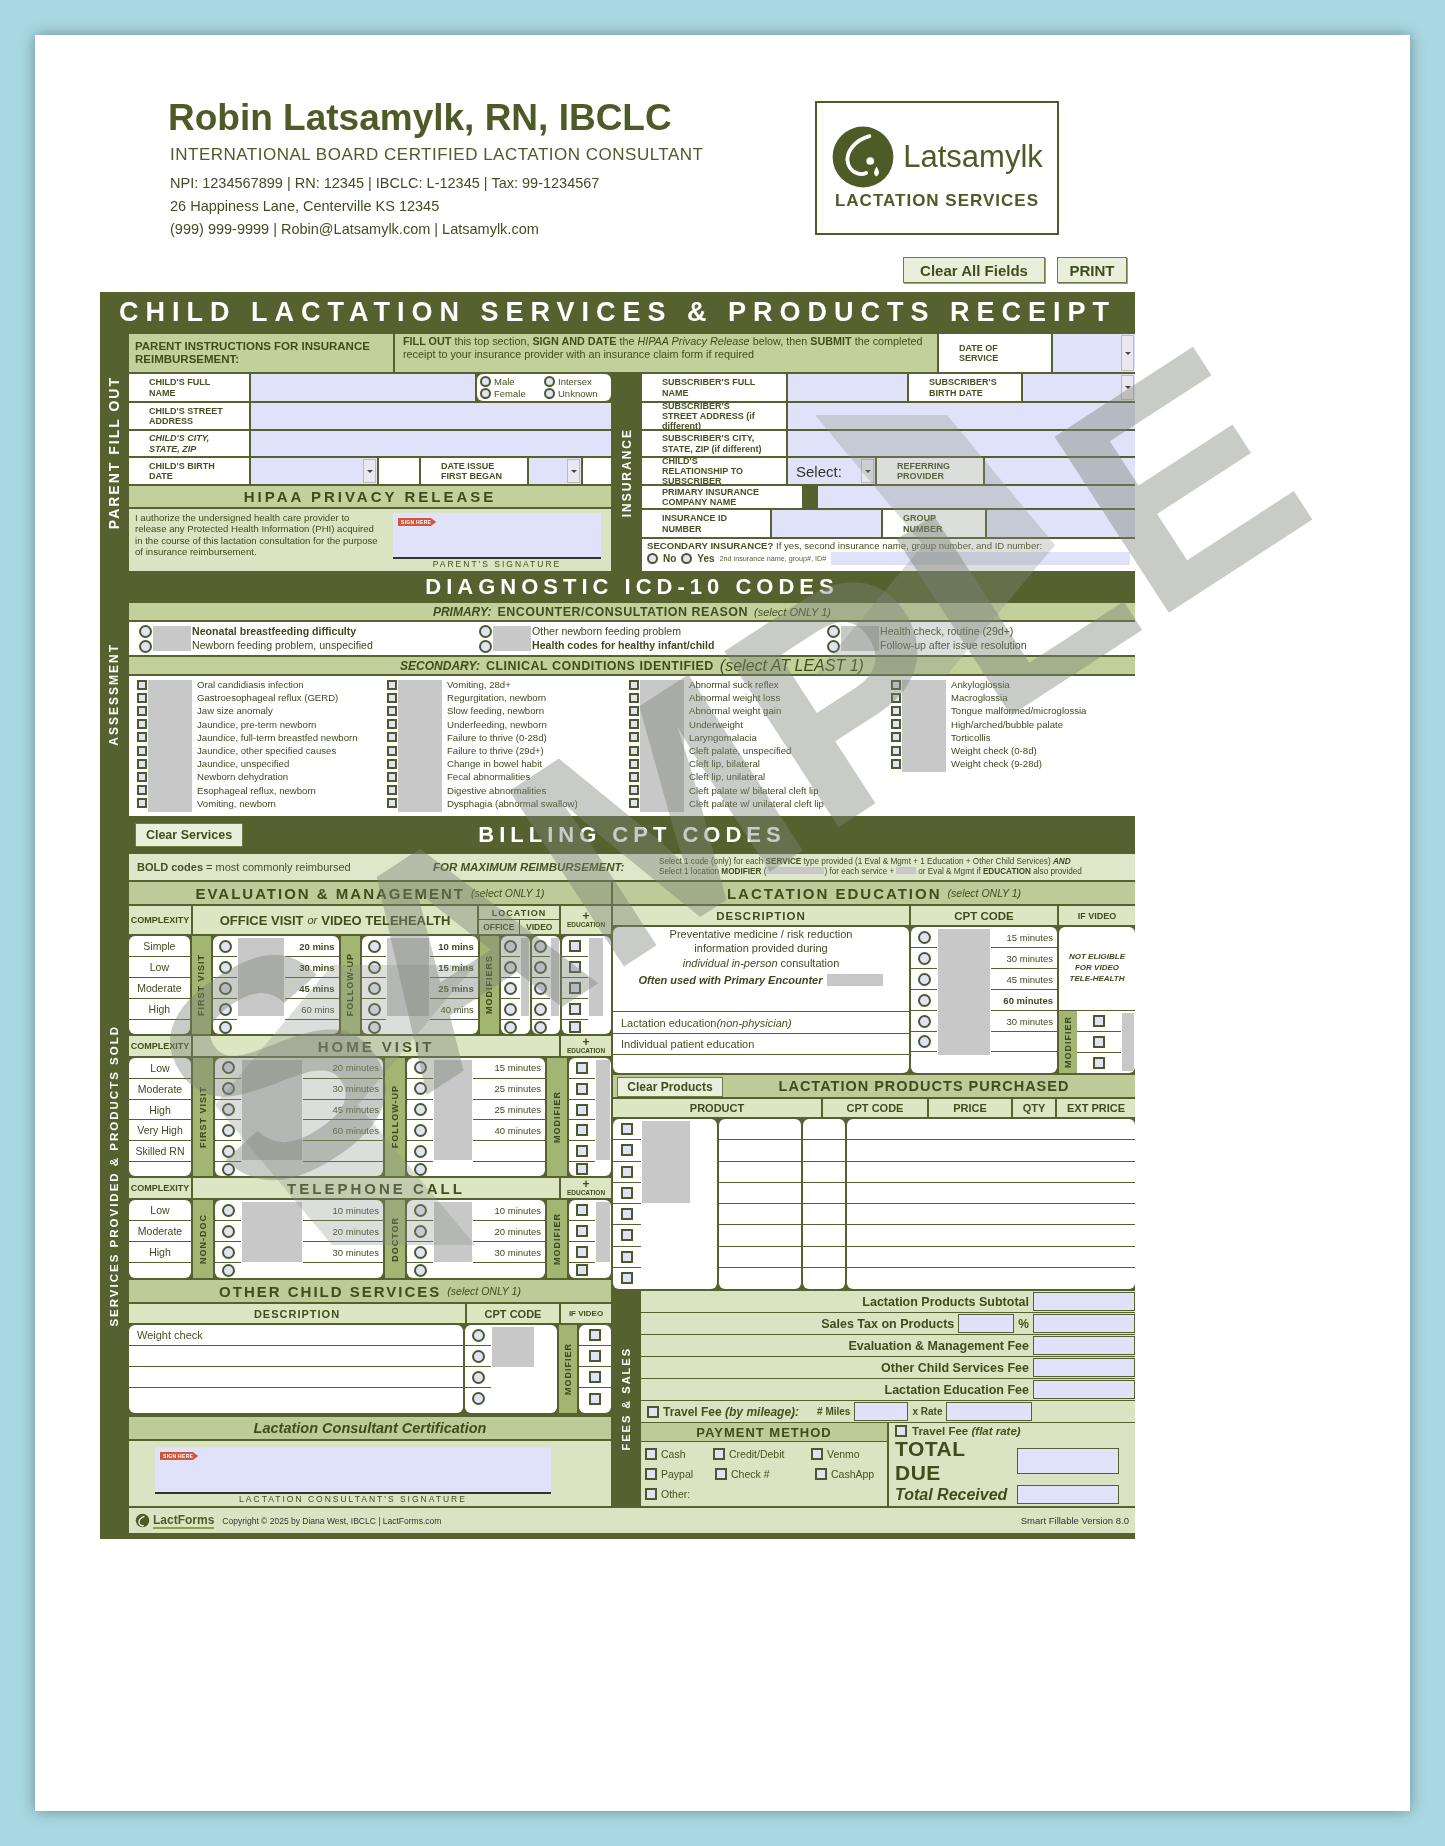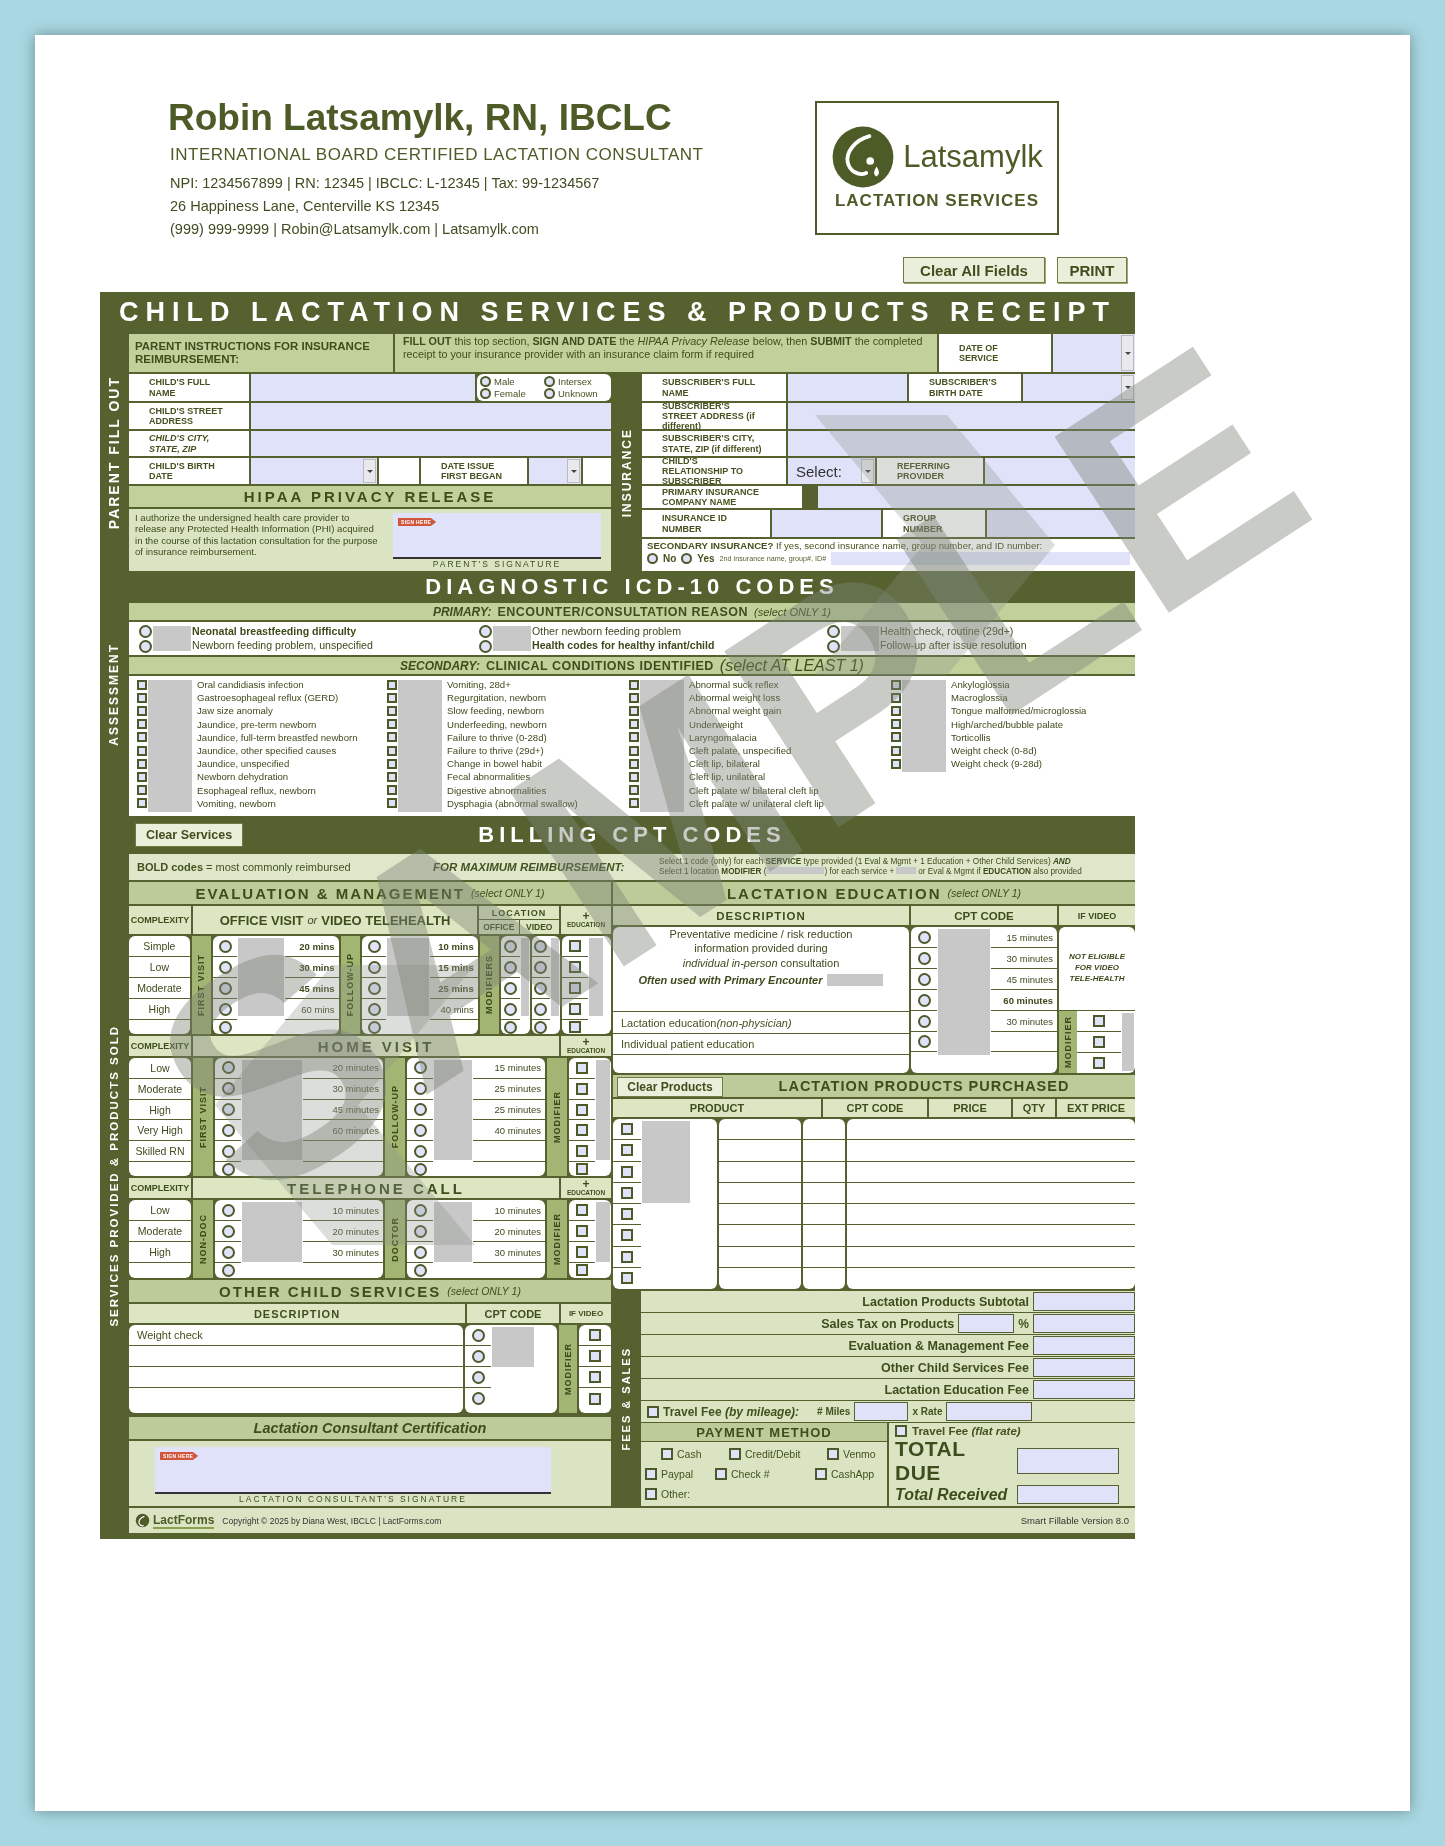--- a/index.html
+++ b/index.html
@@ -1134,21 +1134,21 @@
                   <span class="b" style="font-size:10px;">x Rate</span>
                   <span class="feeinp" style="width:84px;"></span>
                 </div>
 
                 <div class="row" style="flex:1;gap:2px;">
                   <div class="body" style="width:246px;flex:none;gap:1px;">
                     <div class="sechead" style="height:18px;">
                         <span class="b" style="font-size:13px;letter-spacing:1px;">PAYMENT METHOD</span>
                       </div>
                     <div style="flex:1;background:#dae4c2;padding:2px 4px;display:flex;flex-direction:column;justify-content:space-around;">
-                      <div style="display:flex;gap:4px;margin-left:16px;">
+                      <div style="display:flex;gap:4px;">
                         <span style="display:flex;align-items:center;gap:4px;font-size:10.5px;width:64px;">
                             <span class="chk"></span>
                             <span>Cash</span>
                           </span>
                         <span style="display:flex;align-items:center;gap:4px;font-size:10.5px;width:94px;">
                             <span class="chk"></span>
                             <span>Credit/Debit</span>
                           </span>
                         <span style="display:flex;align-items:center;gap:4px;font-size:10.5px;">
                             <span class="chk"></span>

